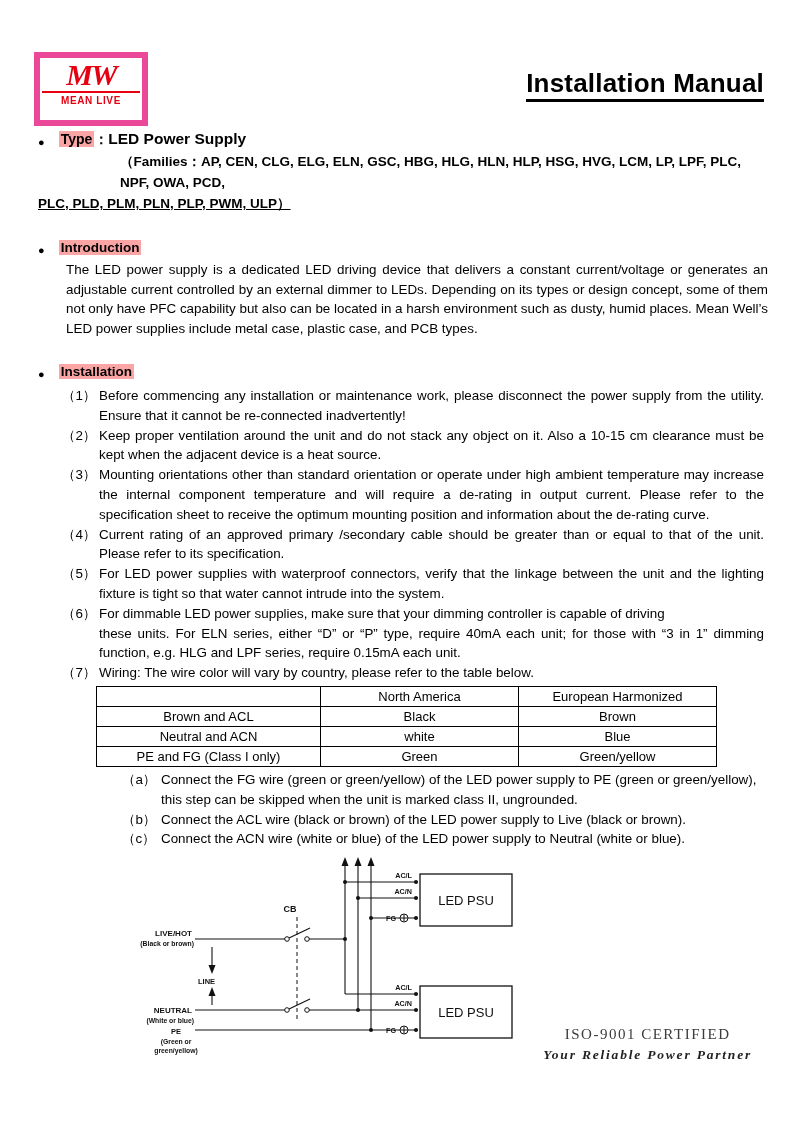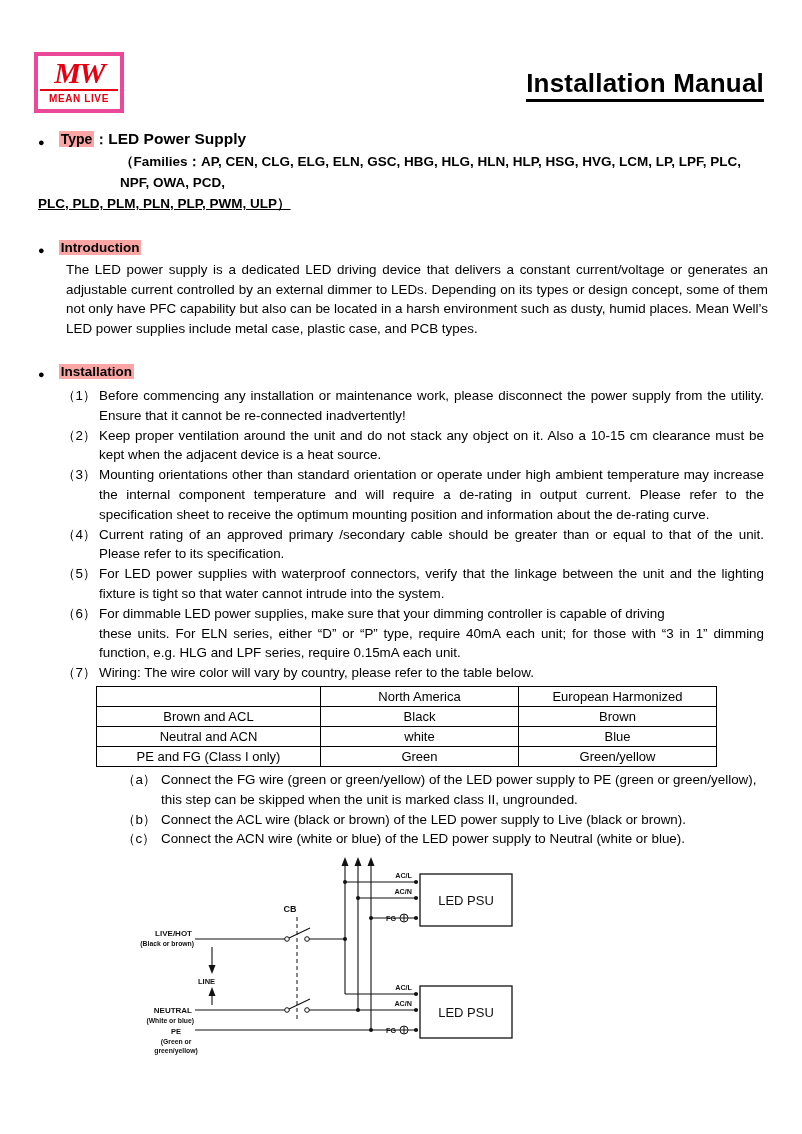--- a/index.html
+++ b/index.html
@@ -5,22 +5,22 @@
   * { box-sizing: border-box; }
   html,body { margin:0; padding:0; background:#ffffff; }
   body {
     width:802px; height:1134px; overflow:hidden;
     font-family:"Liberation Sans", sans-serif; color:#000;
   }
   .page { position:relative; width:802px; height:1134px; padding:28px 38px 0 38px; }
 
   
   .logo {
-    position:absolute; left:34px; top:52px; width:90px;
-    border:4px solid #ec4899; text-align:center; padding:1px 2px 5px 2px; background:#fff;
+    position:absolute; left:34px; top:52px; width:114px;
+    border:6px solid #ec4899; text-align:center; padding:1px 2px 14px 2px; background:#fff;
   }
   .logo-mw {
     color:#e60012; font-family:"Liberation Serif", serif; font-style:italic; font-weight:bold;
     font-size:30px; line-height:32px; letter-spacing:-2px;
     border-bottom:2px solid #e60012;
   }
   .logo-brand { color:#e60012; font-weight:bold; font-size:10px; letter-spacing:0.6px; margin-top:2px; }
 
   
   .title-wrap { text-align:right; padding-top:40px; height:84px; }
@@ -276,14 +276,18 @@
         <text x="272" y="133" font-size="7.2" font-weight="bold" text-anchor="end">AC/L</text>
         <text x="272" y="149" font-size="7.2" font-weight="bold" text-anchor="end">AC/N</text>
         <text x="256" y="176" font-size="7.2" font-weight="bold" text-anchor="end">FG</text>
 
         <text x="326" y="48" font-size="13" text-anchor="middle">LED PSU</text>
         <text x="326" y="160" font-size="13" text-anchor="middle">LED PSU</text>
       </g>
     </svg>
   </div>
 
+  <div class="footer">
+    <div class="footer-iso">ISO-9001 CERTIFIED</div>
+    <div class="footer-slogan">Your Reliable Power Partner</div>
+  </div>
 
 </div>
 
 </body></html>

